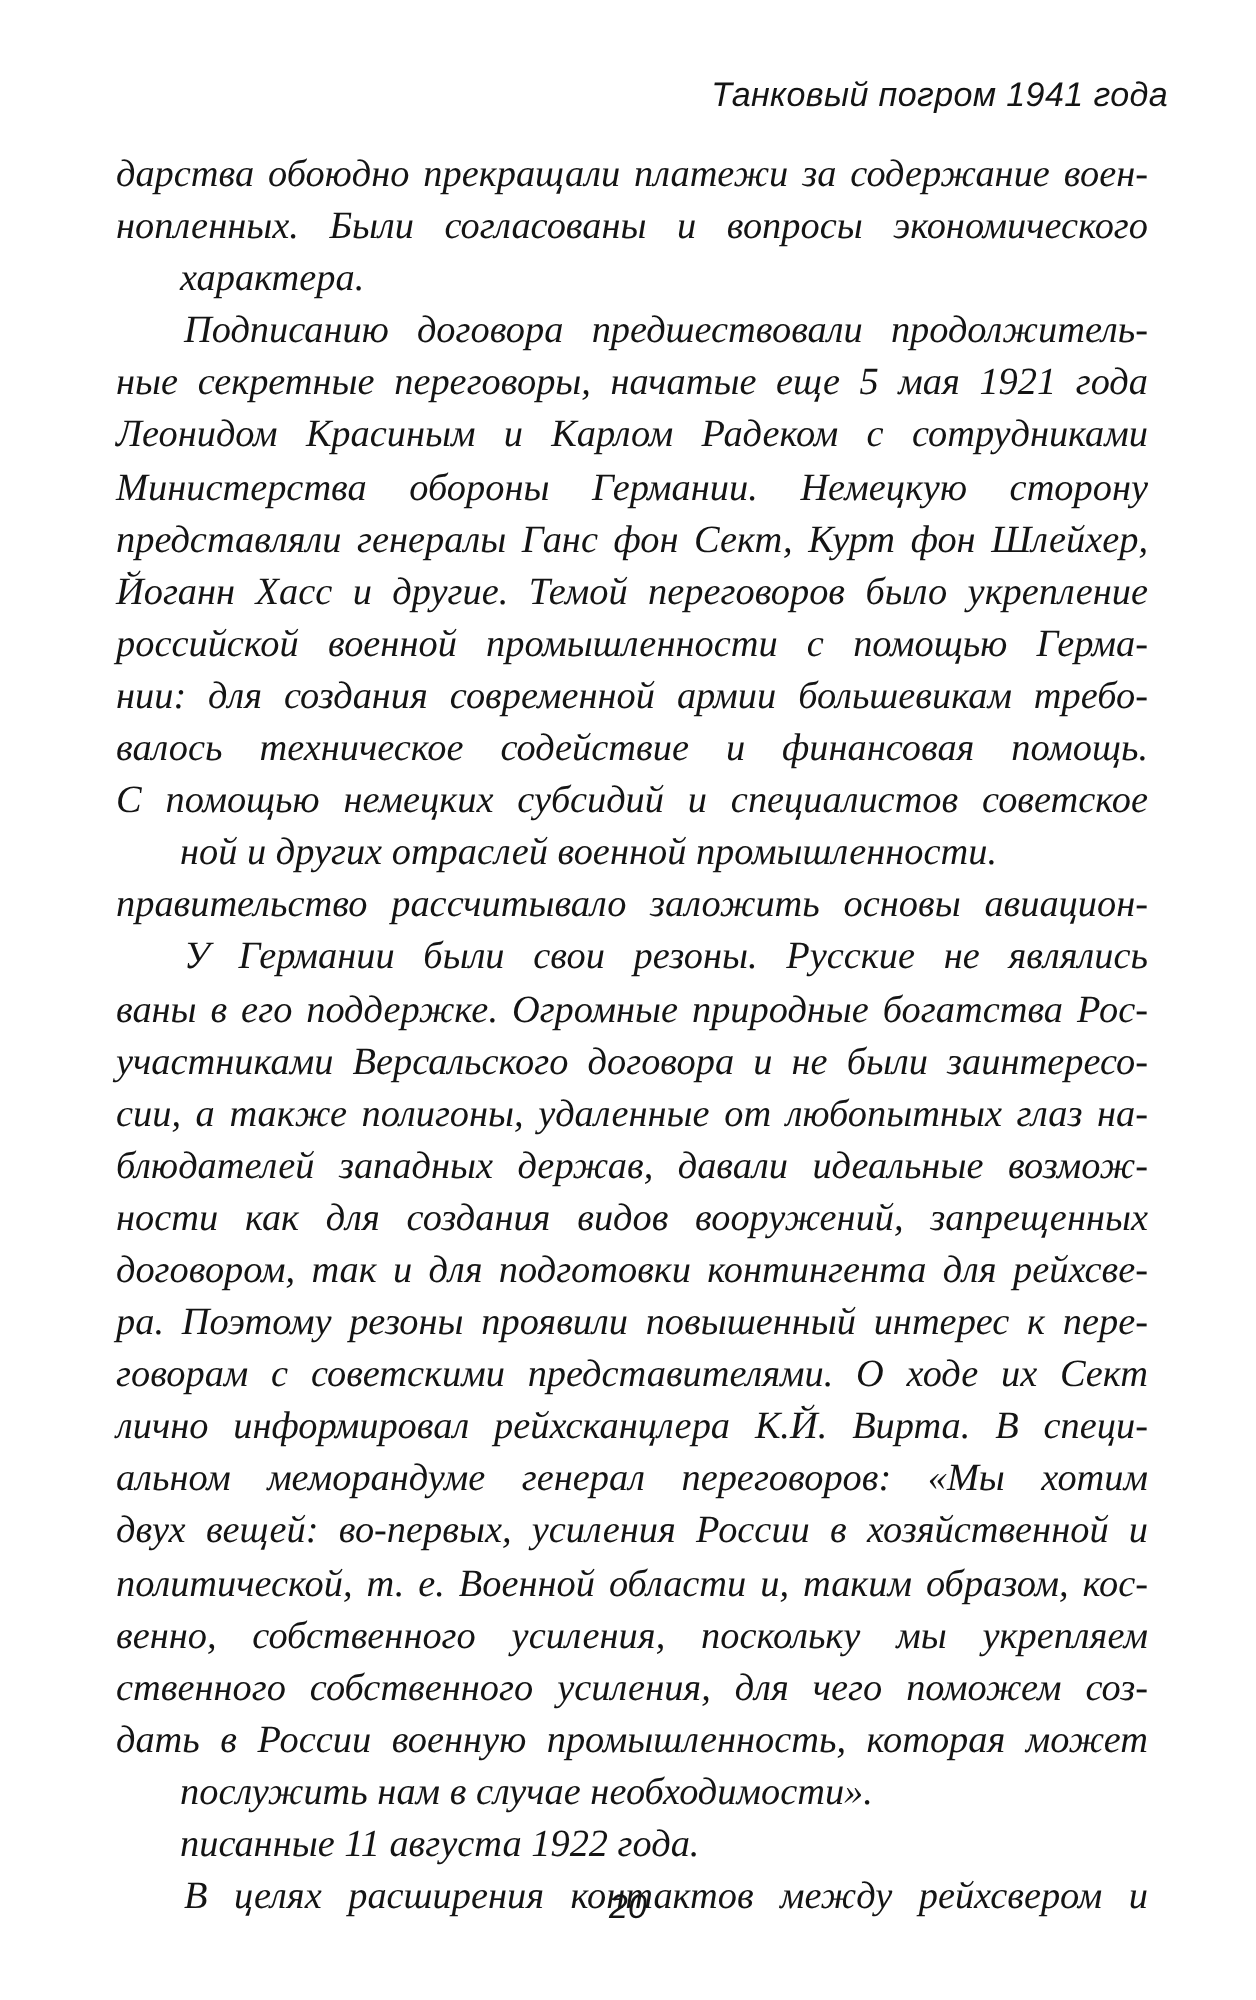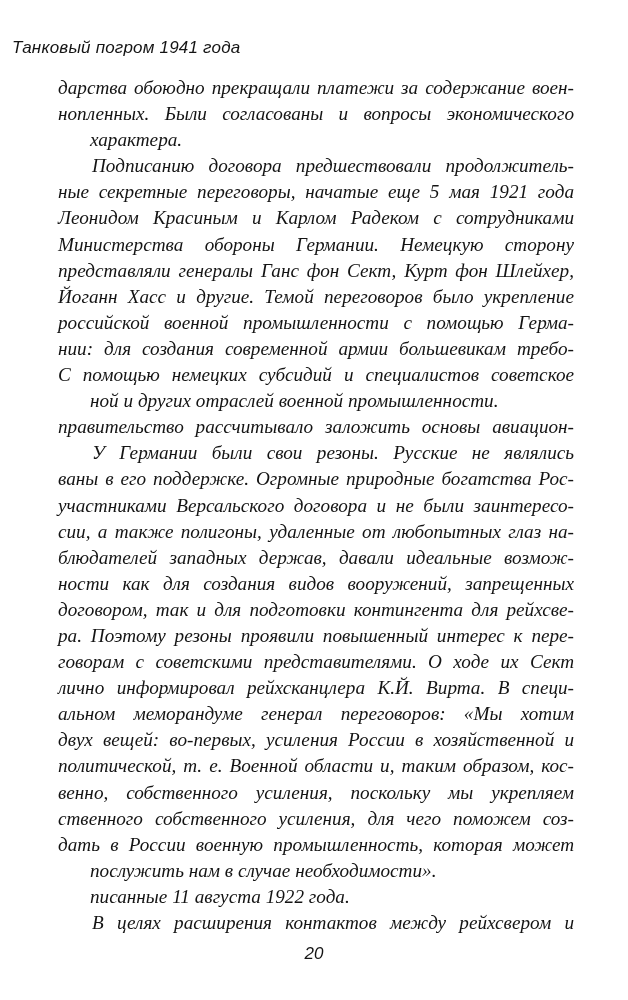--- a/index.html
+++ b/index.html
@@ -1,21 +1,21 @@
 <!DOCTYPE html>
 <html><head>
 <meta charset="utf-8">
 <style>
   html, body { margin: 0; padding: 0; background: #ffffff; }
   body { width: 628px; height: 1000px; position: relative; overflow: hidden; color: #141414; }
   .running-head {
     position: absolute; left: 0; width: 584px; top: 38px;
-    text-align: left;
+    text-align: right;
     font-family: "Liberation Sans", sans-serif;
-    font-style: italic; font-size: 17px; letter-spacing: 0.2px; padding-left: 12px;
+    font-style: italic; font-size: 17px; letter-spacing: 0.2px;
   }
   .body-text {
     position: absolute; left: 58px; top: 75px; width: 516px;
     font-family: "Liberation Serif", serif;
     font-size: 19.2px; line-height: 26.1px;
   }
   .line { display: block; white-space: nowrap; text-align: justify; text-align-last: justify; height: 26.1px; overflow: visible; font-style: italic; }
   .line.last { text-align-last: left; margin-left: 32px; }
   .line.indent { padding-left: 34px; }
   .page-number {
@@ -40,20 +40,21 @@
 
   <p style="margin:0">
     <span class="line indent">Подписанию договора предшествовали продолжитель-</span>
     <span class="line">ные секретные переговоры, начатые еще 5 мая 1921 года</span>
     <span class="line">Леонидом Красиным и Карлом Радеком с сотрудниками</span>
     <span class="line">Министерства обороны Германии. Немецкую сторону</span>
     <span class="line">представляли генералы Ганс фон Сект, Курт фон Шлейхер,</span>
     <span class="line">Йоганн Хасс и другие. Темой переговоров было укрепление</span>
     <span class="line">российской военной промышленности с помощью Герма-</span>
     <span class="line">нии: для создания современной армии большевикам требо-</span>
+    <span class="line">валось техническое содействие и финансовая помощь.</span>
     <span class="line">С помощью немецких субсидий и специалистов советское</span>
     <span class="line last">ной и других отраслей военной промышленности.</span>
     <span class="line">правительство рассчитывало заложить основы авиацион-</span>
   </p>
 
   <p style="margin:0">
     <span class="line indent">У Германии были свои резоны. Русские не являлись</span>
     <span class="line">ваны в его поддержке. Огромные природные богатства Рос-</span>
     <span class="line">участниками Версальского договора и не были заинтересо-</span>
     <span class="line">сии, а также полигоны, удаленные от любопытных глаз на-</span>

